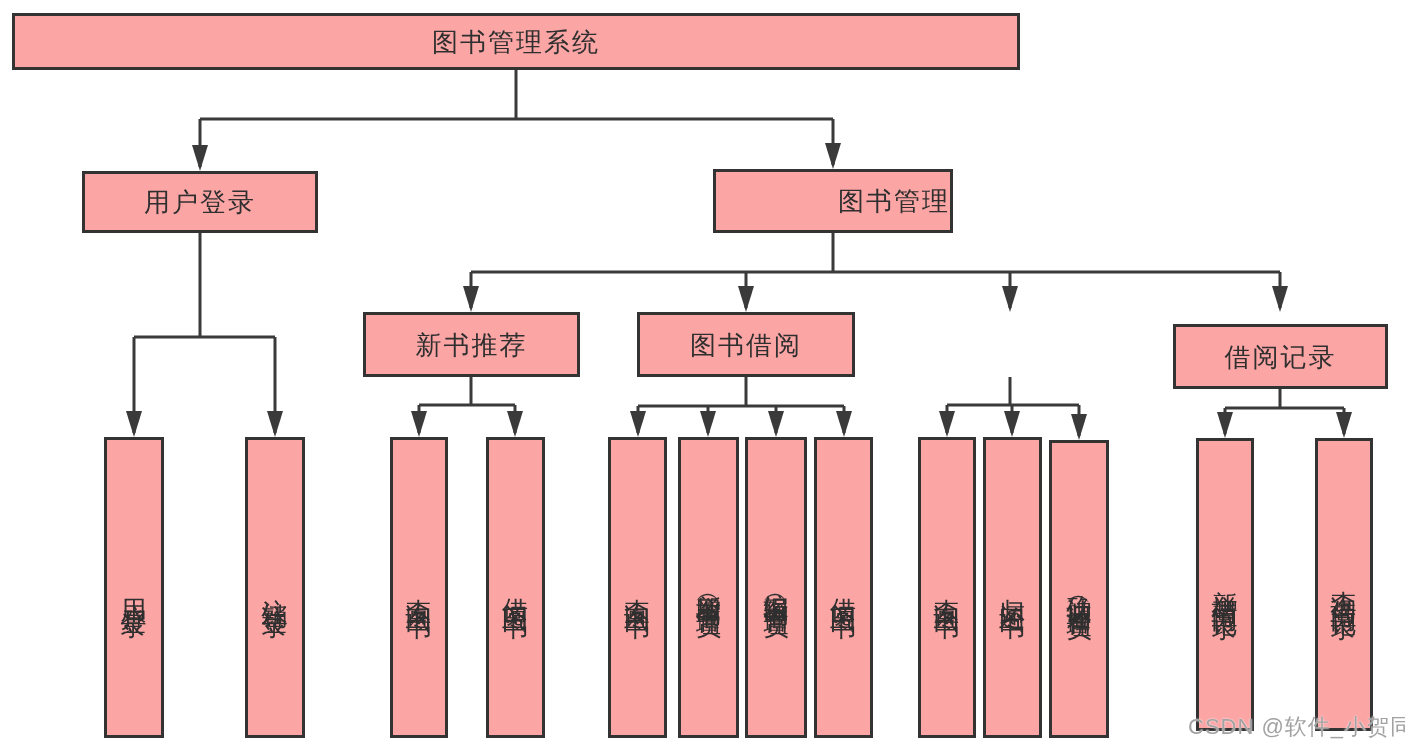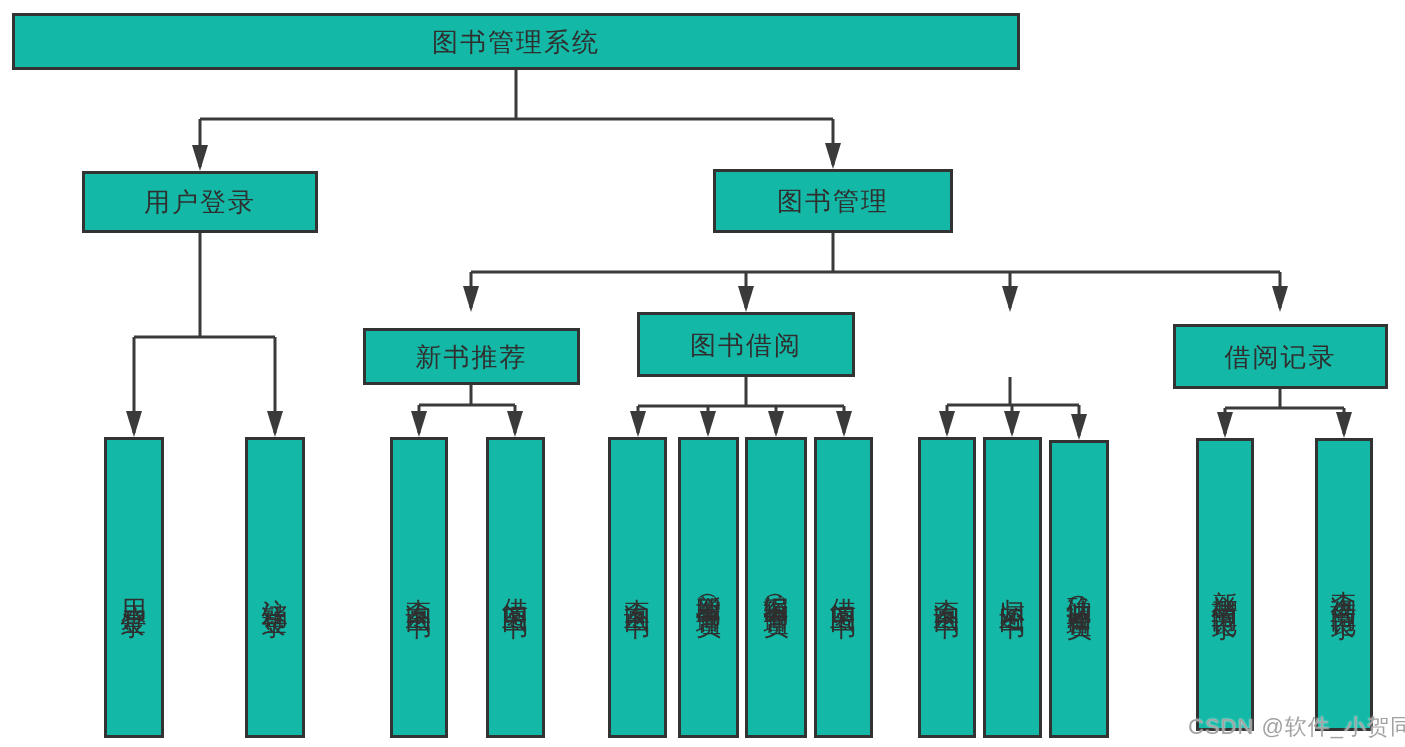--- a/index.html
+++ b/index.html
@@ -2,37 +2,37 @@
 <html><head>
 <meta charset="utf-8">
 <style>
   html,body { margin:0; padding:0; background:#fff; }
   .canvas {
     position:relative; width:1405px; height:747px; background:#ffffff;
     font-family:"Liberation Sans", sans-serif; overflow:hidden;
   }
   svg.wires { position:absolute; left:0; top:0; z-index:1; }
   .box {
-    position:absolute; box-sizing:border-box; background:#14b8a6;
+    position:absolute; box-sizing:border-box; background:#fca5a5;
     border:3px solid #333333; display:flex; align-items:center; justify-content:center;
     color:#2f2f2f; z-index:2;
   }
   .hlabel { font-size:26px; letter-spacing:2px; line-height:1; }
   .vtext {
     writing-mode:vertical-rl; text-orientation:mixed;
     white-space:nowrap; line-height:1; font-size:26px;
   }
   .ls-a { letter-spacing:5px; }            
   .ls-b { letter-spacing:3px; font-size:25px; } 
 
   
   #nd-root {left:12px;  top:13px;  width:1008px; height:57px;}
   #nd-user {left:82px;  top:171px; width:236px;  height:62px;}
-  #nd-mgmt {left:713px; top:169px; width:240px;  height:64px;}
-  #nd-new  {left:363px; top:328px; width:217px;  height:57px;}
+  #nd-mgmt {left:713px; top:169px; width:240px;  height:64px;justify-content:flex-end;}
+  #nd-new  {left:363px; top:312px; width:217px;  height:65px;}
   #nd-bor  {left:637px; top:312px; width:218px;  height:65px;}
   #nd-cur  {left:902px; top:312px; width:217px;  height:65px;}
   #nd-rec  {left:1173px;top:312px; width:215px;  height:65px;margin-top:12px;}
 
   
   #lf-u1 {left:104px;  top:437px; width:60px; height:301px;}
   #lf-u2 {left:245px;  top:437px; width:60px; height:301px;}
   #lf-n1 {left:390px;  top:437px; width:58px; height:301px;}
   #lf-n2 {left:486px;  top:437px; width:59px; height:301px;}
   #lf-b1 {left:608px;  top:437px; width:59px; height:301px;}

